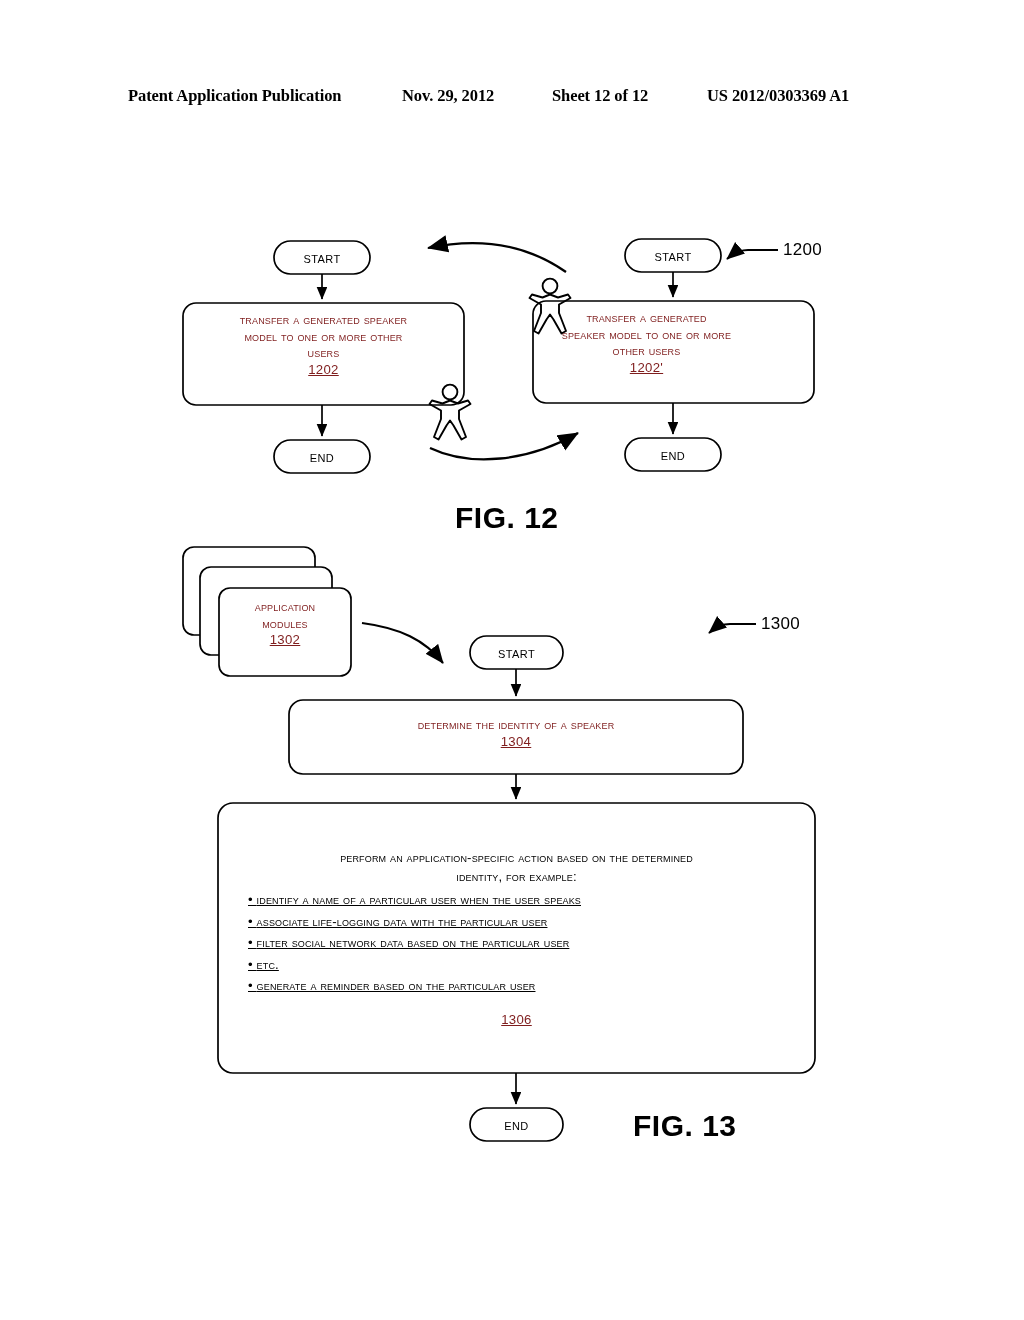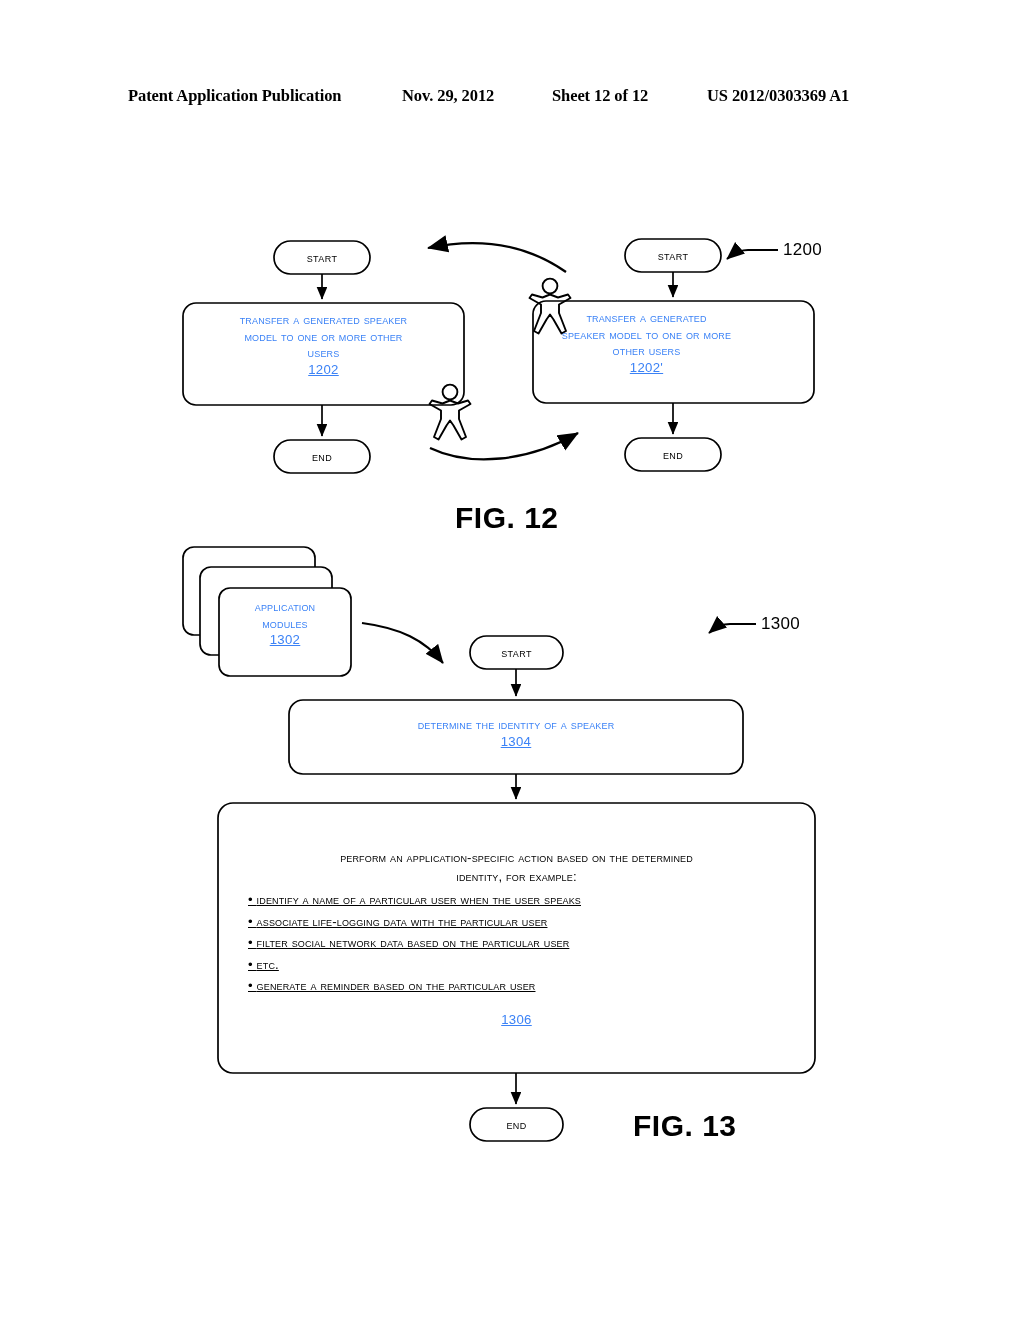--- a/index.html
+++ b/index.html
@@ -60,33 +60,33 @@
   
   .flowtext {
     position: absolute;
     font-family: "Liberation Sans", sans-serif;
     font-size: 13.2px;
     font-variant: small-caps;
     text-transform: lowercase;
     letter-spacing: 0.15px;
     line-height: 16.5px;
     text-align: center;
-    color: #3b82f6;
+    color: #7f1d1d;
   }
   .reflabel {
     text-decoration: underline;
     display: block;
     font-variant: normal;
     text-transform: none;
     letter-spacing: 0.3px;
   }
   .termtext {
     position: absolute;
     font-family: "Liberation Sans", sans-serif;
-    font-size: 13px;
+    font-size: 16px;
     font-variant: small-caps;
     text-transform: lowercase;
     letter-spacing: 0.4px;
     text-align: center;
     width: 100%;
   }
   .numlabel {
     position: absolute;
     font-family: "Liberation Sans", sans-serif;
     font-size: 17px;

